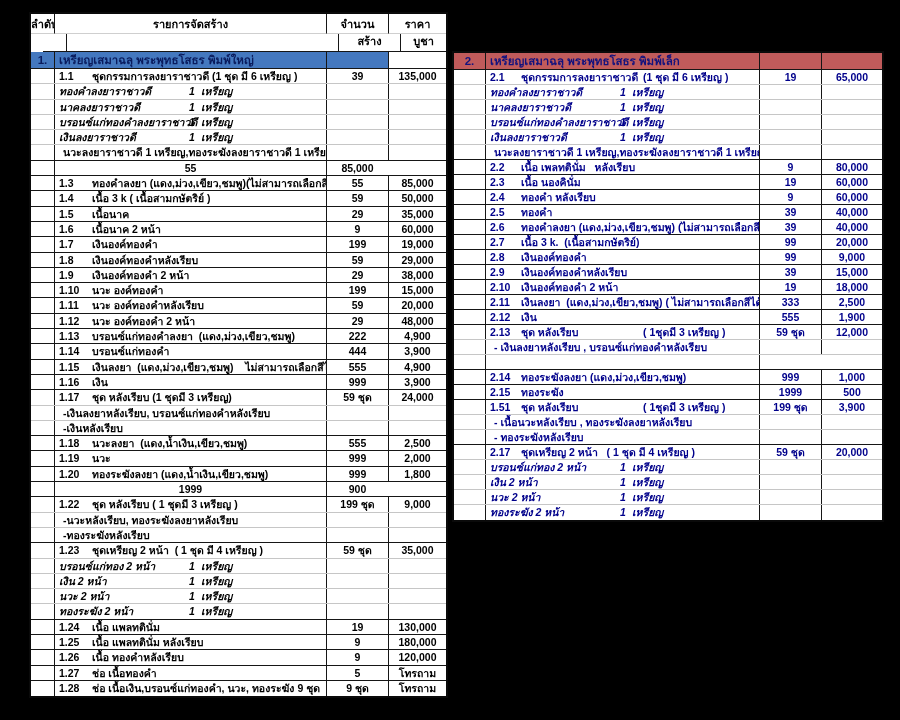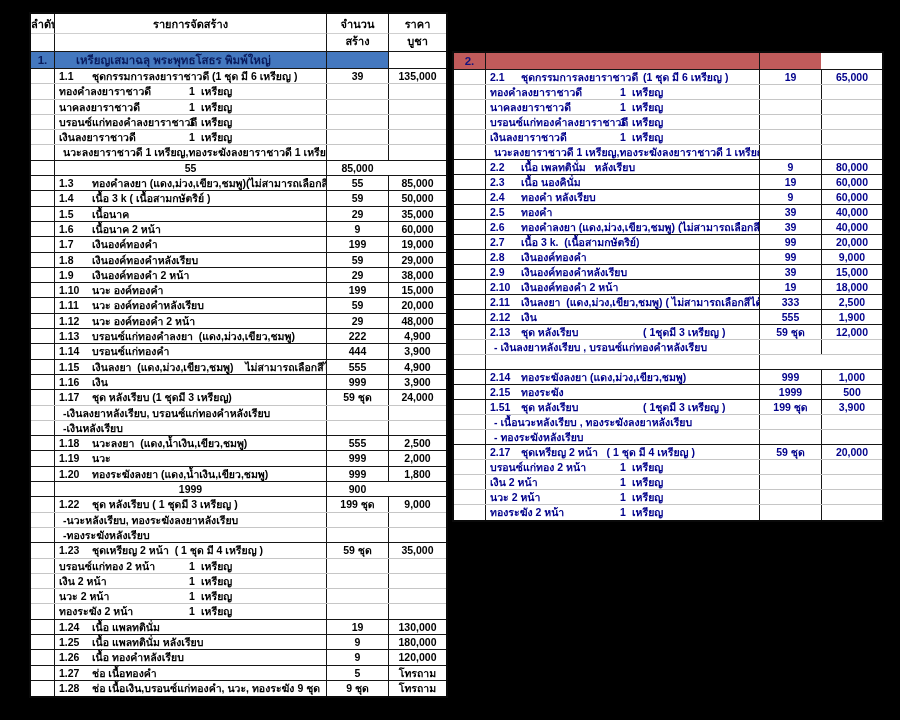--- a/index.html
+++ b/index.html
@@ -13,43 +13,43 @@
   .row.dark{border-bottom:1px solid #161616;}
   .row:last-child{border-bottom:none;}
   .c{overflow:hidden;white-space:pre;font-size:10.5px;position:relative;box-sizing:border-box;}
   .c + .c{border-left:1px solid #161616;}
   .hdr .c{font-size:11px;text-align:center;}
   .hdr1{height:20px;line-height:20px;border-bottom:1px solid #cfcfcf;}
   .hdr2{height:18px;line-height:14px;border-bottom:1px solid #161616;}
   .row.section{height:17px;line-height:16px;border-bottom:1px solid #161616;}
   .row.section .c{font-size:11.5px;}
   .sec-no{text-align:center;}
-  .sec-title{padding-left:21px;}
+  .sec-title{padding-left:4px;}
   .desc{padding-left:4px;}
   .num{display:inline-block;width:33px;}
   .tbl.right .num{width:31px;}
   .txt2{position:absolute;left:157px;top:0;}
-  .coin .desc{}
+  .coin .desc{font-style:italic;}
   .coin-name{display:inline-block;width:124px;}
   .coin-n{display:inline-block;width:18px;text-align:center;}
   .note .desc{padding-left:8px;}
   .qty,.price{text-align:center;}
 </style>
 </head>
 <body>
 
 <div class="stage">
   <section class="tbl left" style="color: rgb(0, 0, 0);">
       <div class="row hdr" style="height: 20px; border-bottom: none;">
         <div class="c hdr1">ลำดับ</div>
         <div class="c hdr1">รายการจัดสร้าง</div>
         <div class="c hdr1">จำนวน</div>
         <div class="c hdr1">ราคา</div>
       </div>
-      <div class="row hdr" style="height: 18px; border-bottom: none;">
+      <div class="row hdr" style="height: 18px; border-bottom: none; margin-left: 12px;">
         <div class="c hdr2"></div>
         <div class="c hdr2"></div>
         <div class="c hdr2">สร้าง</div>
         <div class="c hdr2">บูชา</div>
       </div>
       <div class="row section">
         <div class="c sec-no" style="background: rgb(68, 120, 191); color: rgb(10, 28, 94);">1.</div>
         <div class="c sec-title" style="background: rgb(68, 120, 191); color: rgb(10, 28, 94);">เหรียญเสมาฉลุ พระพุทธโสธร พิมพ์ใหญ่</div>
         <div class="c qty" style="background: rgb(68, 120, 191);"></div>
         <div class="c price"></div>
@@ -295,20 +295,21 @@
       <div class="row item dark">
         <div class="c order"></div>
         <div class="c desc"><span class="num">1.28</span><span class="txt">ช่อ เนื้อเงิน,บรอนซ์แก่ทองคำ, นวะ, ทองระฆัง 9 ชุด</span></div>
         <div class="c qty">9 ชุด</div>
         <div class="c price">โทรถาม</div>
       </div>
     </section>
   <section class="tbl right" style="color: rgb(0, 0, 139);">
       <div class="row section">
         <div class="c sec-no" style="background: rgb(192, 91, 91); color: rgb(18, 18, 126);">2.</div>
+        <div class="c sec-title" style="background: rgb(192, 91, 91); color: rgb(18, 18, 126);">เหรียญเสมาฉลุ พระพุทธโสธร พิมพ์เล็ก</div>
         <div class="c qty" style="background: rgb(192, 91, 91);"></div>
         <div class="c price" style="background: rgb(192, 91, 91);"></div>
       </div>
       <div class="row item">
         <div class="c order"></div>
         <div class="c desc"><span class="num">2.1</span><span class="txt">ชุดกรรมการลงยาราชาวดี</span><span class="txt2">(1 ชุด มี 6 เหรียญ )</span></div>
         <div class="c qty">19</div>
         <div class="c price">65,000</div>
       </div>
       <div class="row coin">

